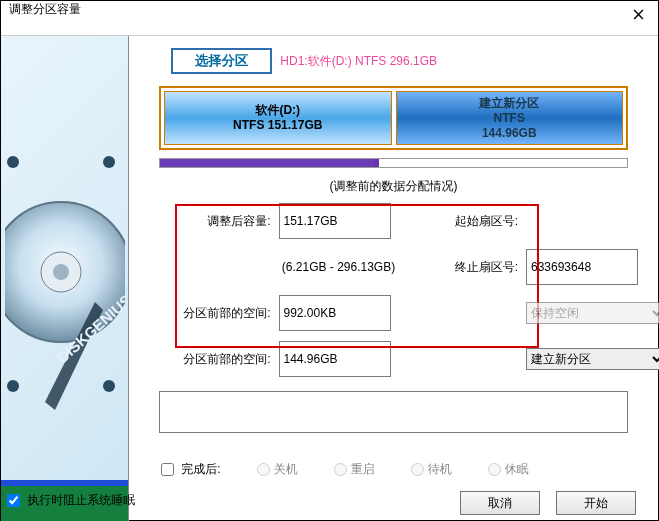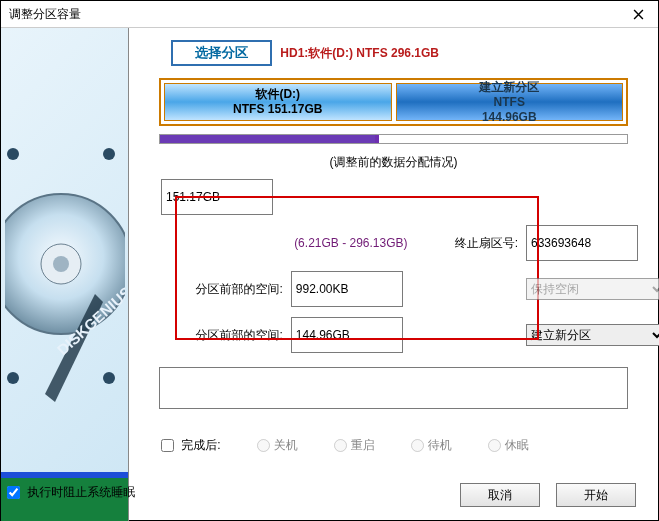--- a/index.html
+++ b/index.html
@@ -1,47 +1,47 @@
 <!DOCTYPE html>
 <html><head>
 <meta charset="utf-8">
 <style>
 html,body{margin:0;padding:0;font-family:"Microsoft YaHei","SimSun",Tahoma,sans-serif;font-size:12px;background:#fff;color:#000}
 .win{width:659px;height:521px;border:1px solid #000;box-sizing:border-box;position:relative;background:#fff}
-.titlebar{height:26px;background:#fff;border-bottom:1px solid #ccc;display:flex;align-items:center;padding:0 0 0 8px}
+.titlebar{height:26px;background:#fff;border-bottom:1px solid #ccc;display:flex;padding:0 0 8px 8px}
 .titlebar .t{flex:1;font-size:12px}
 .titlebar .close{width:40px;height:26px;display:flex;align-items:center;justify-content:center;cursor:pointer}
 .titlebar .close svg{width:11px;height:11px}
 .body{display:flex;height:calc(100% - 26px)}
 .sidebar{width:128px;border-right:1px solid #888;box-sizing:border-box;display:flex;flex-direction:column;position:relative}
 .disksvg{flex:1;position:relative;background:linear-gradient(135deg,#e8f4fb,#cfe7f5);display:flex;align-items:flex-end;justify-content:center}
 .disksvg svg{position:absolute;top:6px;left:4px;right:4px}
 .footchk{padding:6px 6px 20px 6px;background:#15803d;border-top:6px solid #1d4ed8;white-space:nowrap}
 .main{flex:1;padding:10px 12px 10px 12px;box-sizing:border-box;position:relative}
 .selbar{margin:2px 0 12px 30px;display:flex;align-items:center;gap:8px}
 .selbtn{border:2px solid #2f6fb0;color:#0369a1;font-weight:bold;padding:2px 22px;background:#fff;cursor:pointer}
-.seltxt{color:#b91c1c;font-weight:bold}
-.partouter{margin:8px 18px;border:2px solid #cc7a00;padding:3px;display:flex;gap:4px;height:48px;box-sizing:border-box}
+.seltxt{color:#ec4899;font-weight:normal}
+.partouter{margin:8px 18px;border:2px solid #cc7a00;padding:3px;display:flex;gap:4px;height:64px;box-sizing:border-box}
 .partA,.partB{flex:1;display:flex;flex-direction:column;align-items:center;justify-content:center;font-weight:bold;line-height:1.25}
 .partA{background:linear-gradient(#bfe4ff,#4aa6e8,#bfe4ff);border:1px solid #cc7a00}
 .partB{background:linear-gradient(#72b4f8,#1f6fc0,#72b4f8);color:#1a364d;border:1px solid #cc7a00}
 .tinybar{margin:2px 18px 10px 18px;height:8px;background:linear-gradient(to right,#6b3bb5 0 46%,#6e2fb0 46% 47%,#fff 47% 100%);border:1px solid #999}
 .centerlbl{text-align:center;margin:8px 0 8px}
 .redbox{position:absolute;border:2px solid #d40000;pointer-events:none}
 .formtbl{display:grid;grid-template-columns:auto 120px 18px auto 120px;row-gap:10px;column-gap:8px;align-items:center;margin-left:20px}
 .formtbl .lbl{text-align:right}
 .formtbl input[type=text]{width:112px;height:20px;border:1px solid #7a7a7a;padding:17px 4px;font:inherit;box-sizing:border-box}
 .formtbl select{width:140px;height:22px;border:1px solid #7a7a7a;background:#eee;font:inherit;box-sizing:border-box}
 .bigtxt{margin:14px 18px 0;border:1px solid #7a7a7a;height:40px;background:#fff}
 .afterrow{margin:28px 20px 14px;display:flex;align-items:center;gap:36px}
 .btnbar{position:absolute;right:22px;bottom:14px;display:flex;gap:16px}
 .btn{width:80px;height:24px;border:1px solid #777;background:linear-gradient(#fafafa,#e3e3e3);cursor:pointer;font:inherit}
 input[type=checkbox],input[type=radio]{margin:0 4px 0 0;vertical-align:middle}
 label.dis{color:#888}
-.subnote{grid-column:2 / 3;color:#701a75;text-align:center;font-size:12px}
+.subnote{grid-column:2 / 3;color:#000000;text-align:center;font-size:12px}
 </style>
 </head>
 <body>
 
 <div class="win">
 
   <div class="titlebar">
     <span class="t">调整分区容量</span>
     <div class="close">
       <svg viewBox="0 0 10 10">
@@ -99,22 +99,24 @@
           <span>144.96GB</span>
         </div>
       </div>
       <div class="tinybar"></div>
 
       <div class="centerlbl">(调整前的数据分配情况)</div>
 
       <div class="redbox" style="left:46px;top:168px;width:360px;height:140px"></div>
 
       <div class="formtbl">
+        <span class="lbl">调整后容量:</span>
         <input type="text" value="151.17GB" style="">
         <span></span>
+        <span class="lbl">起始扇区号:</span>
 
         <span></span>
         <span class="subnote">(6.21GB - 296.13GB)</span>
         <span></span>
         <span class="lbl">终止扇区号:</span>
         <input type="text" value="633693648" style="">
 
         <span class="lbl">分区前部的空间:</span>
         <input type="text" value="992.00KB" style="">
         <span></span>

